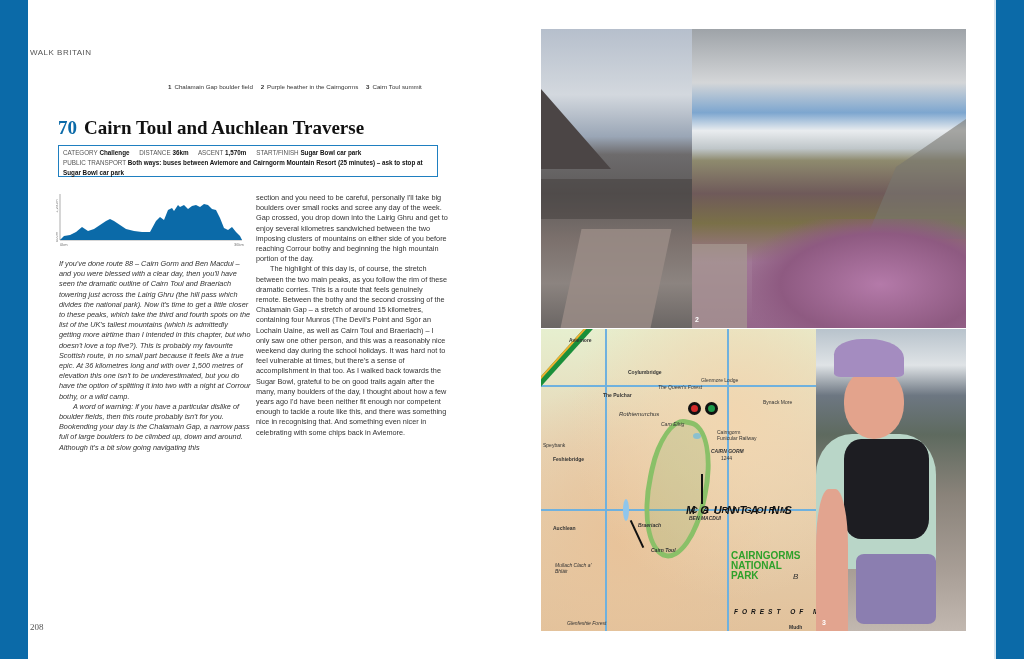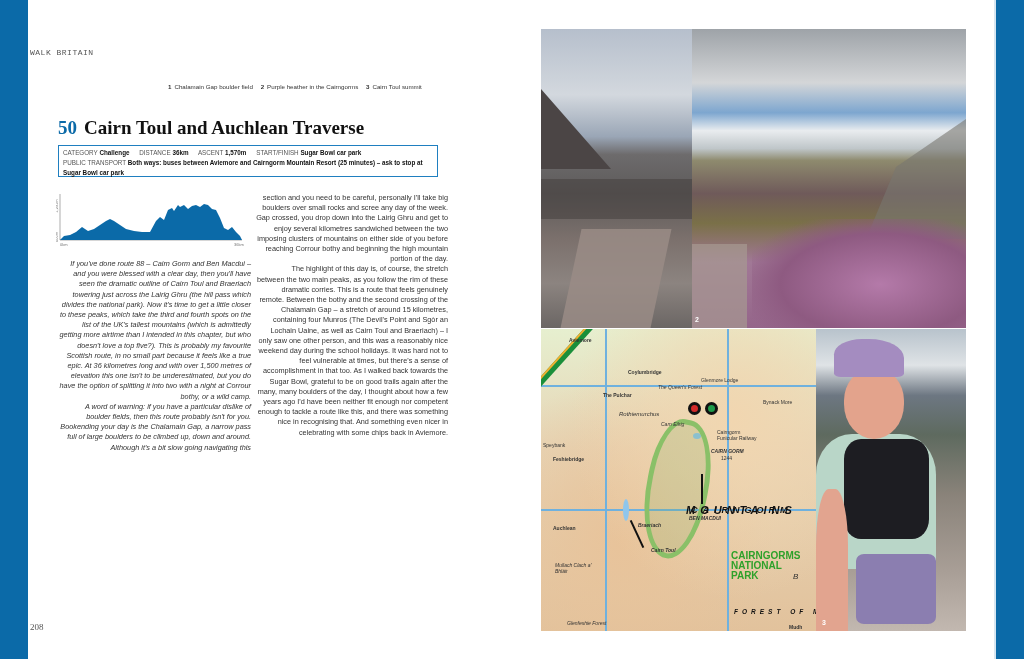--- a/index.html
+++ b/index.html
@@ -8,21 +8,21 @@
     background: #ffffff;
     font-family: "Liberation Sans", "DejaVu Sans", sans-serif;
     color: #222;
   }
   .edge-left { position: absolute; left: 0; top: 0; width: 28px; height: 659px; background: #0b6aa8; }
   .edge-right { position: absolute; left: 996px; top: 0; width: 28px; height: 659px; background: #0b6aa8; }
   .edge-right::before { content: ""; position: absolute; left: -2px; top: 0; width: 2px; height: 100%; background: #d7e6f1; }
 
   .running-head {
     position: absolute; left: 30px; top: 48px;
-    font-family: Liberation Mono, monospace; font-size: 8px; letter-spacing: 0.5px; color: #555;
+    font-family: Liberation Sans, sans-serif; font-size: 8px; letter-spacing: 0.5px; color: #555;
   }
   .captions {
     position: absolute; left: 168px; top: 83px; font-size: 6.2px; color: #333; white-space: nowrap;
   }
   .captions .num { font-weight: bold; margin-right: 3px; }
   .captions .cap { margin-right: 6px; }
 
   .title {
     position: absolute; left: 58px; top: 117px; white-space: nowrap;
     font-family: "Liberation Serif", serif; font-weight: bold; font-size: 19px; color: #111;
@@ -36,21 +36,21 @@
   }
   .infobox .k { color: #555; text-transform: uppercase; }
   .infobox b { color: #111; }
   .infobox .gap { margin-right: 8px; }
 
   .profile { position: absolute; left: 56px; top: 192px; width: 190px; height: 55px; }
   .profile svg { display: block; }
 
   .col {
     position: absolute; top: 0; width: 192px;
-    font-size: 7.3px; line-height: 10.2px; color: #333; text-align: right;
+    font-size: 7.3px; line-height: 10.2px; color: #333; text-align: left;
   }
   .col p { margin: 0; }
   .col p.indent { text-indent: 14px; }
   .col1 { left: 59px; top: 259px; font-style: italic; }
   .col2 { left: 256px; top: 193px; }
 
   .folio { position: absolute; left: 30px; top: 622px; font-family: "Liberation Serif", serif; font-size: 9px; color: #555; }
 
   
   .photo { position: absolute; overflow: hidden; }
@@ -102,21 +102,21 @@
 
 <div class="running-head">WALK BRITAIN</div>
 
 <div class="captions">
   <span class="num">1</span><span class="cap">Chalamain Gap boulder field</span>
   <span class="num">2</span><span class="cap">Purple heather in the Cairngorms</span>
   <span class="num">3</span><span class="cap">Cairn Toul summit</span>
 </div>
 
 <div class="title">
-  <span class="route-num">50</span><span>Cairn Toul and Auchlean Traverse</span>
+  <span class="route-num">70</span><span>Cairn Toul and Auchlean Traverse</span>
 </div>
 
 <div class="infobox">
   <div>
     <span class="k">CATEGORY</span>
     <b>Challenge</b><span class="gap"></span>
     <span class="k">DISTANCE</span>
     <b>36km</b><span class="gap"></span>
     <span class="k">ASCENT</span>
     <b>1,570m</b><span class="gap"></span>

